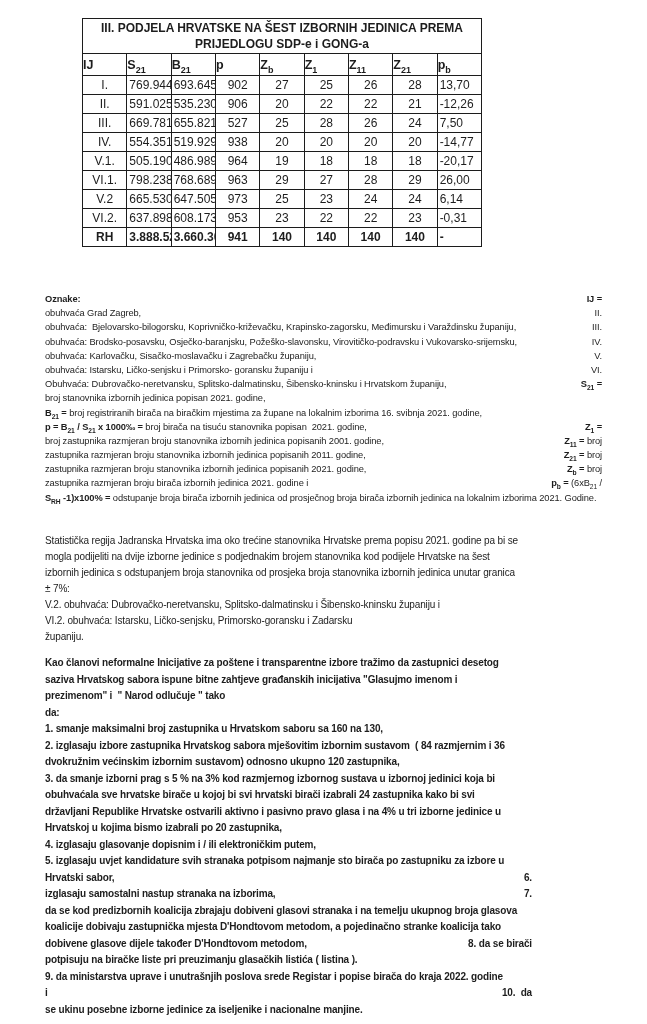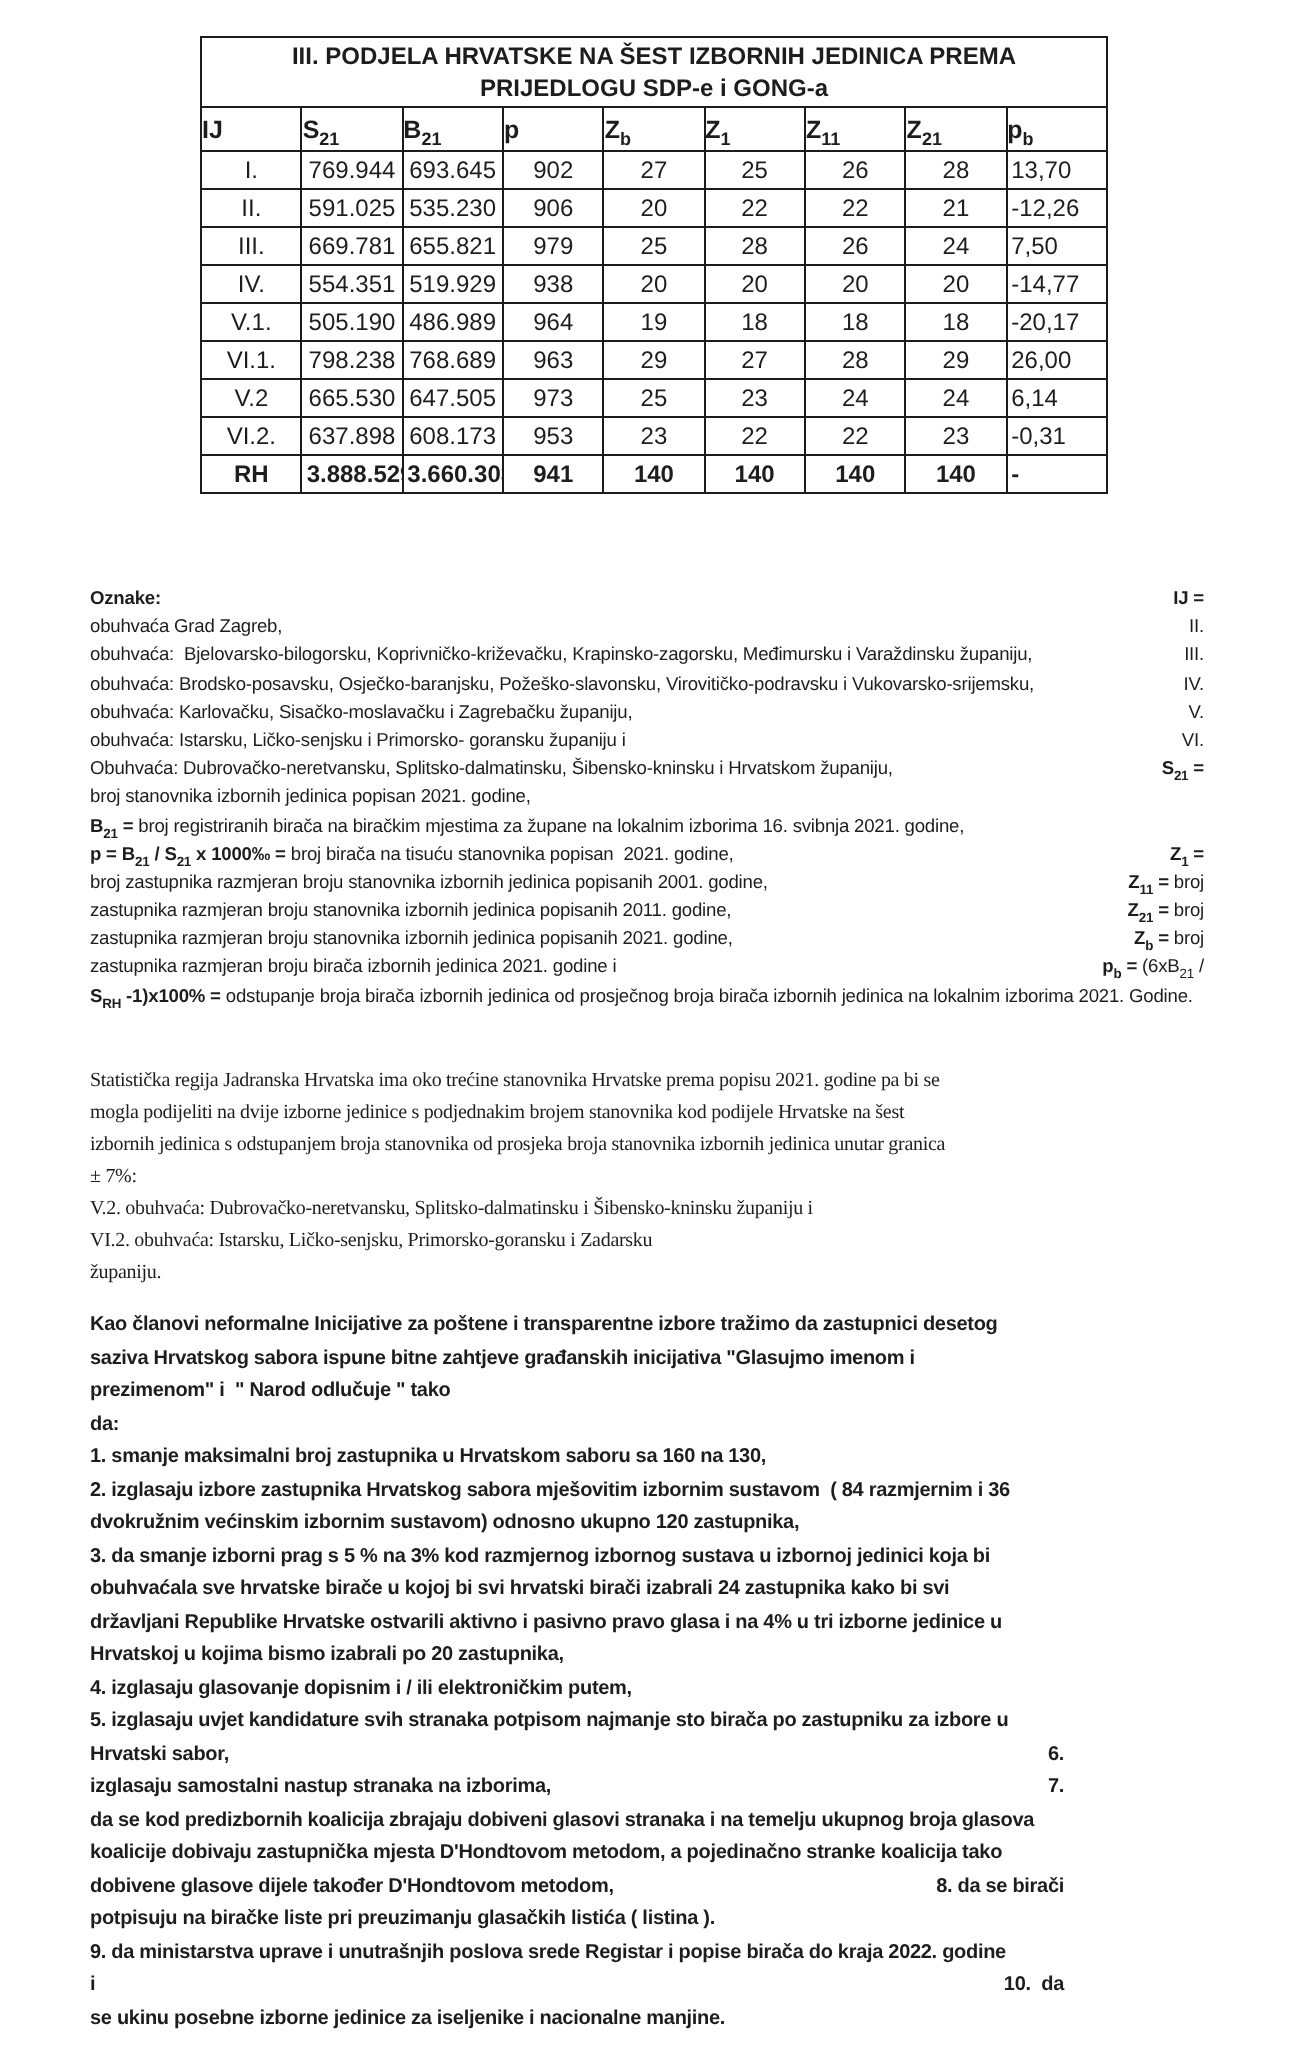--- a/index.html
+++ b/index.html
@@ -1,38 +1,38 @@
 <!DOCTYPE html>
 <html><head>
 <meta charset="utf-8">
 <style>
   html,body{margin:0;padding:0;background:#ffffff;}
   body{width:647px;height:1024px;font-family:"Liberation Sans",sans-serif;color:#1d1d1d;}
   .page{position:relative;width:647px;height:1024px;background:#fff;overflow:hidden;}
 
   
-  table.division{position:absolute;left:100px;top:18px;border-collapse:collapse;table-layout:fixed;width:454px;border-radius:26px;}
+  table.division{position:absolute;left:82px;top:18px;border-collapse:collapse;table-layout:fixed;width:400px;border-radius:26px;}
   table.division td,table.division th{border:1.5px solid #1c1c1c;overflow:hidden;}
   .title-cell{font-weight:bold;font-size:13px;line-height:16px;text-align:center;padding:3px 2px;}
   table.division th{font-weight:bold;font-size:12.5px;height:19px;text-align:left;padding:1px 0;}
   table.division td{font-size:12px;height:16px;text-align:center;padding:1px 2px;line-height:16px;}
   table.division td:nth-child(9){text-align:left;padding-right:7px;}
   table.division tr.bold td{font-weight:bold;}
   sub{font-size:0.72em;line-height:0;}
 
   
   .block{position:absolute;left:45px;margin-top:36px;}
   .line{display:flex;justify-content:space-between;align-items:baseline;}
   .lt,.rt{white-space:pre;}
 
   .legend{top:258px;width:557px;font-size:9.3px;letter-spacing:-0.1px;}
   .legend .line{height:14.2px;}
 
   .stats{top:499px;width:487px;font-size:10px;letter-spacing:-0.15px;}
-  .stats .line{height:16px;font-family:Liberation Serif, serif;}
+  .stats .line{height:16px;}
 
   .demands{top:621px;width:487px;font-size:10px;font-weight:bold;letter-spacing:-0.15px;}
   .demands .line{height:16.5px;}
 </style>
 </head>
 <body>
 
 <div class="page">
 
   <table class="division">
@@ -75,21 +75,21 @@
           <td>20</td>
           <td>22</td>
           <td>22</td>
           <td>21</td>
           <td>-12,26</td>
         </tr>
         <tr>
           <td>III.</td>
           <td>669.781</td>
           <td>655.821</td>
-          <td>979</td>
+          <td>527</td>
           <td>25</td>
           <td>28</td>
           <td>26</td>
           <td>24</td>
           <td>7,50</td>
         </tr>
         <tr>
           <td>IV.</td>
           <td>554.351</td>
           <td>519.929</td>

